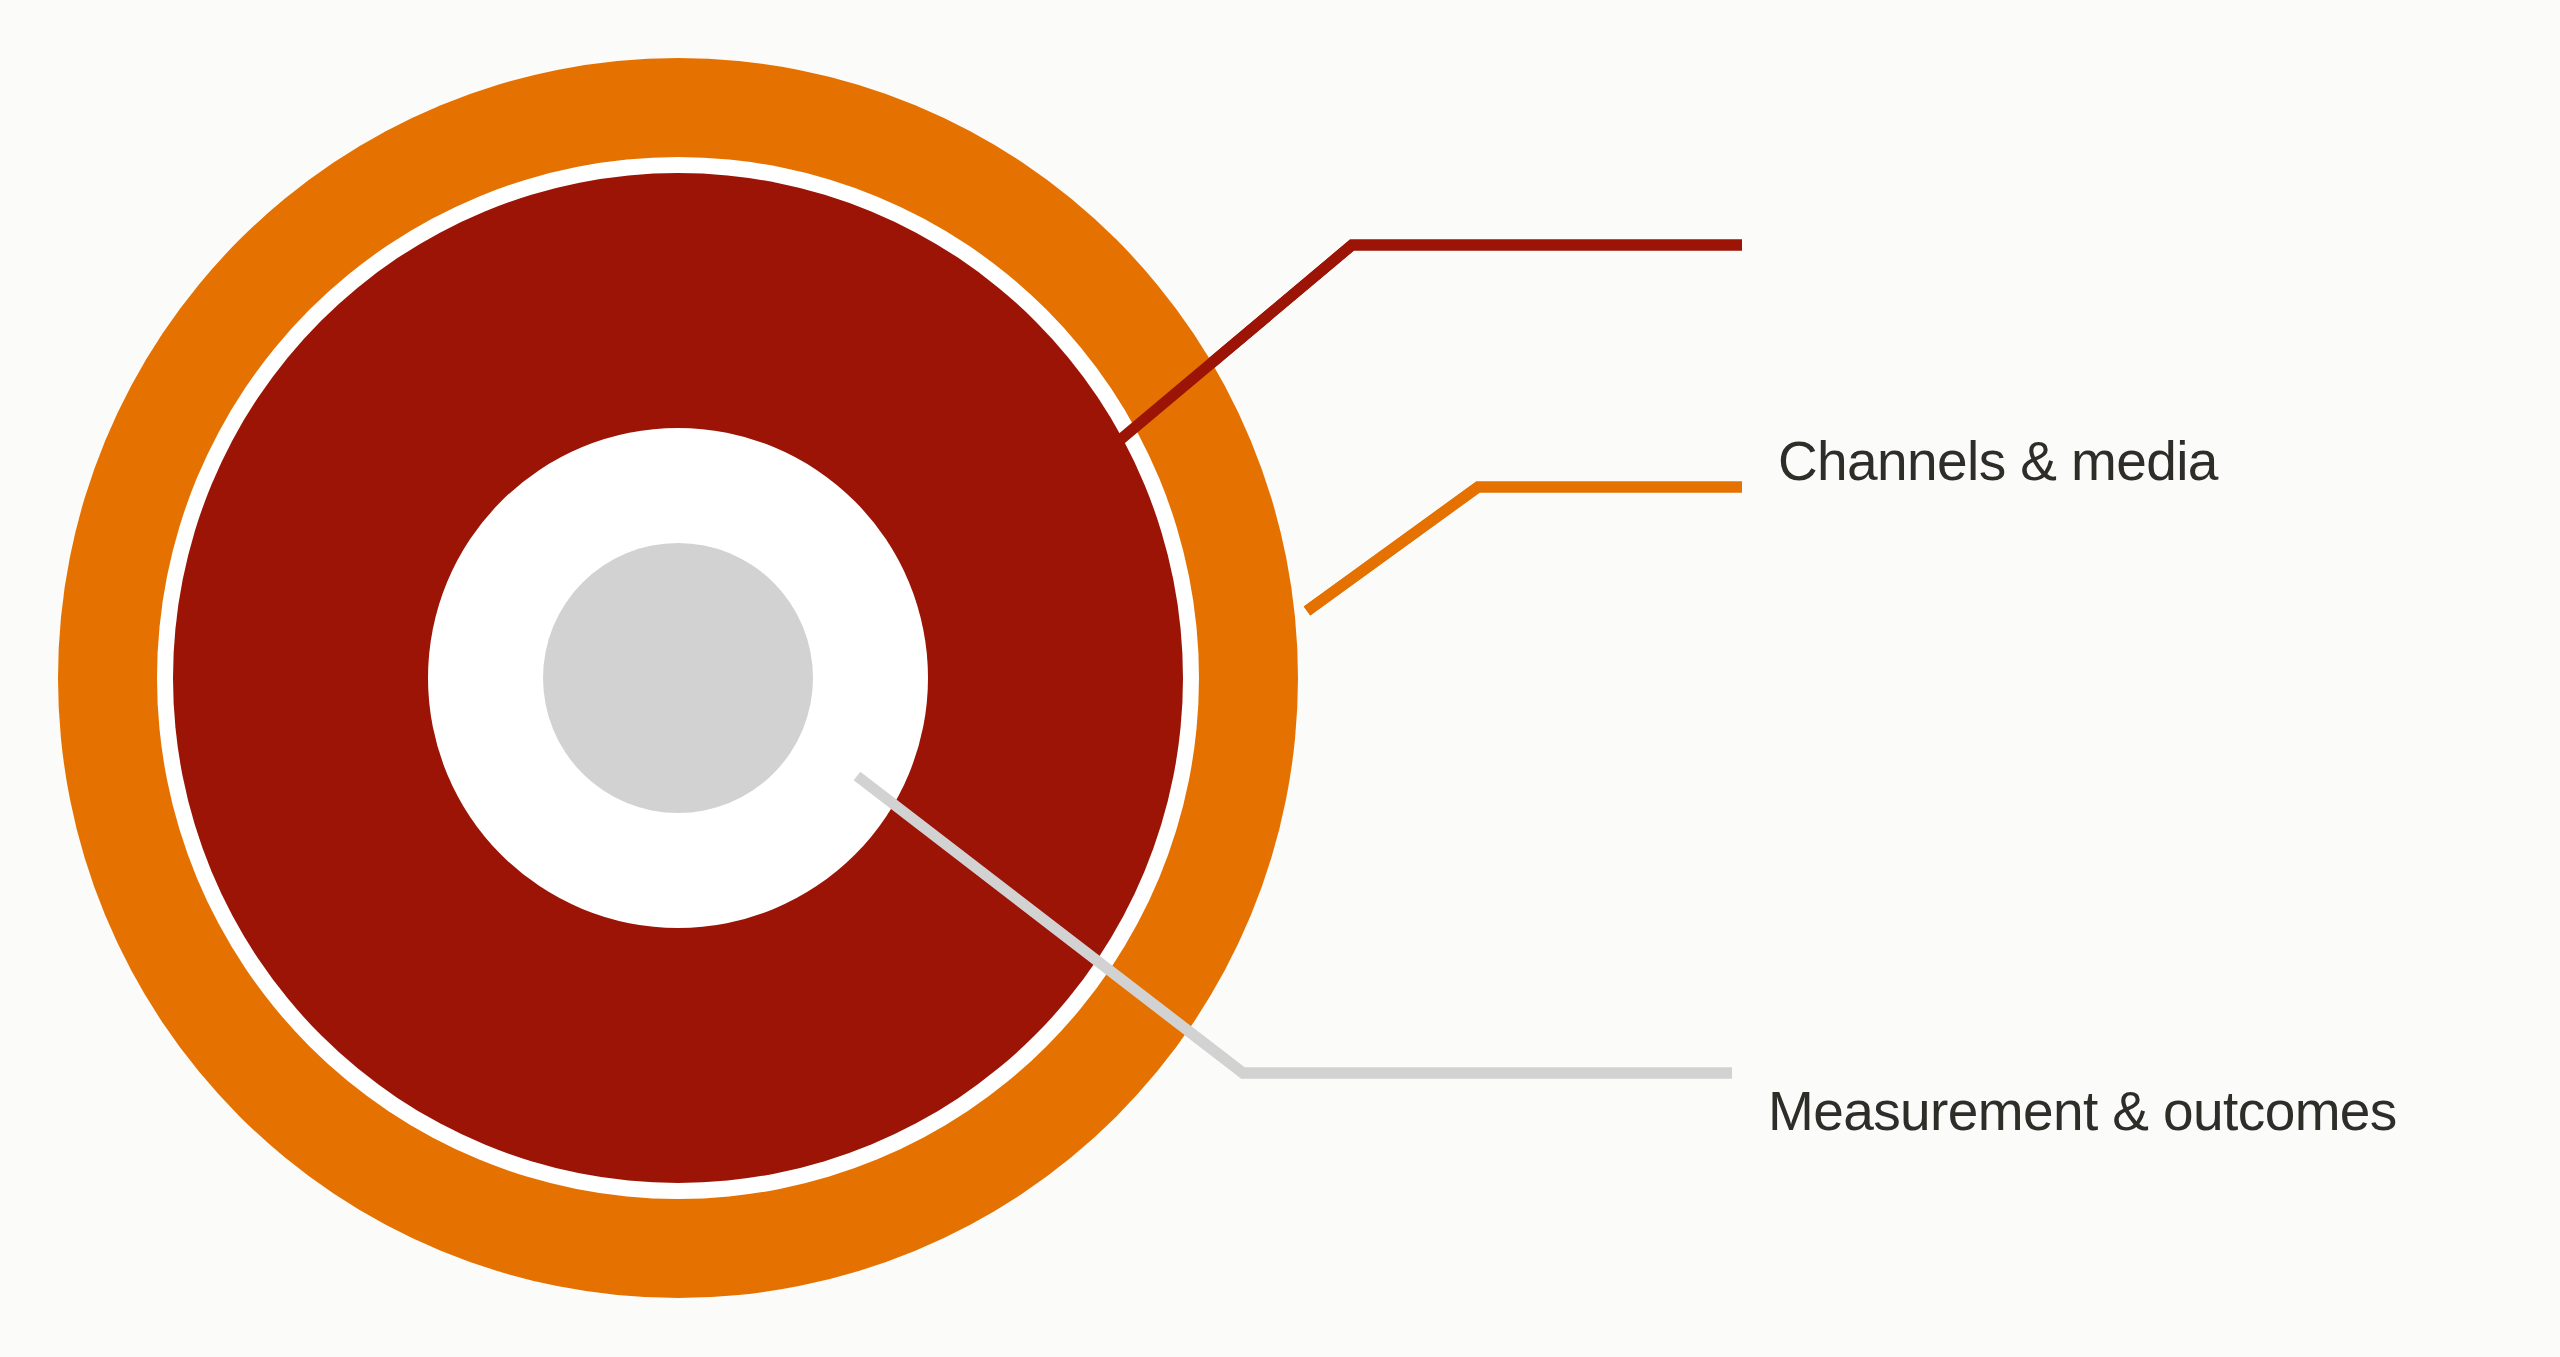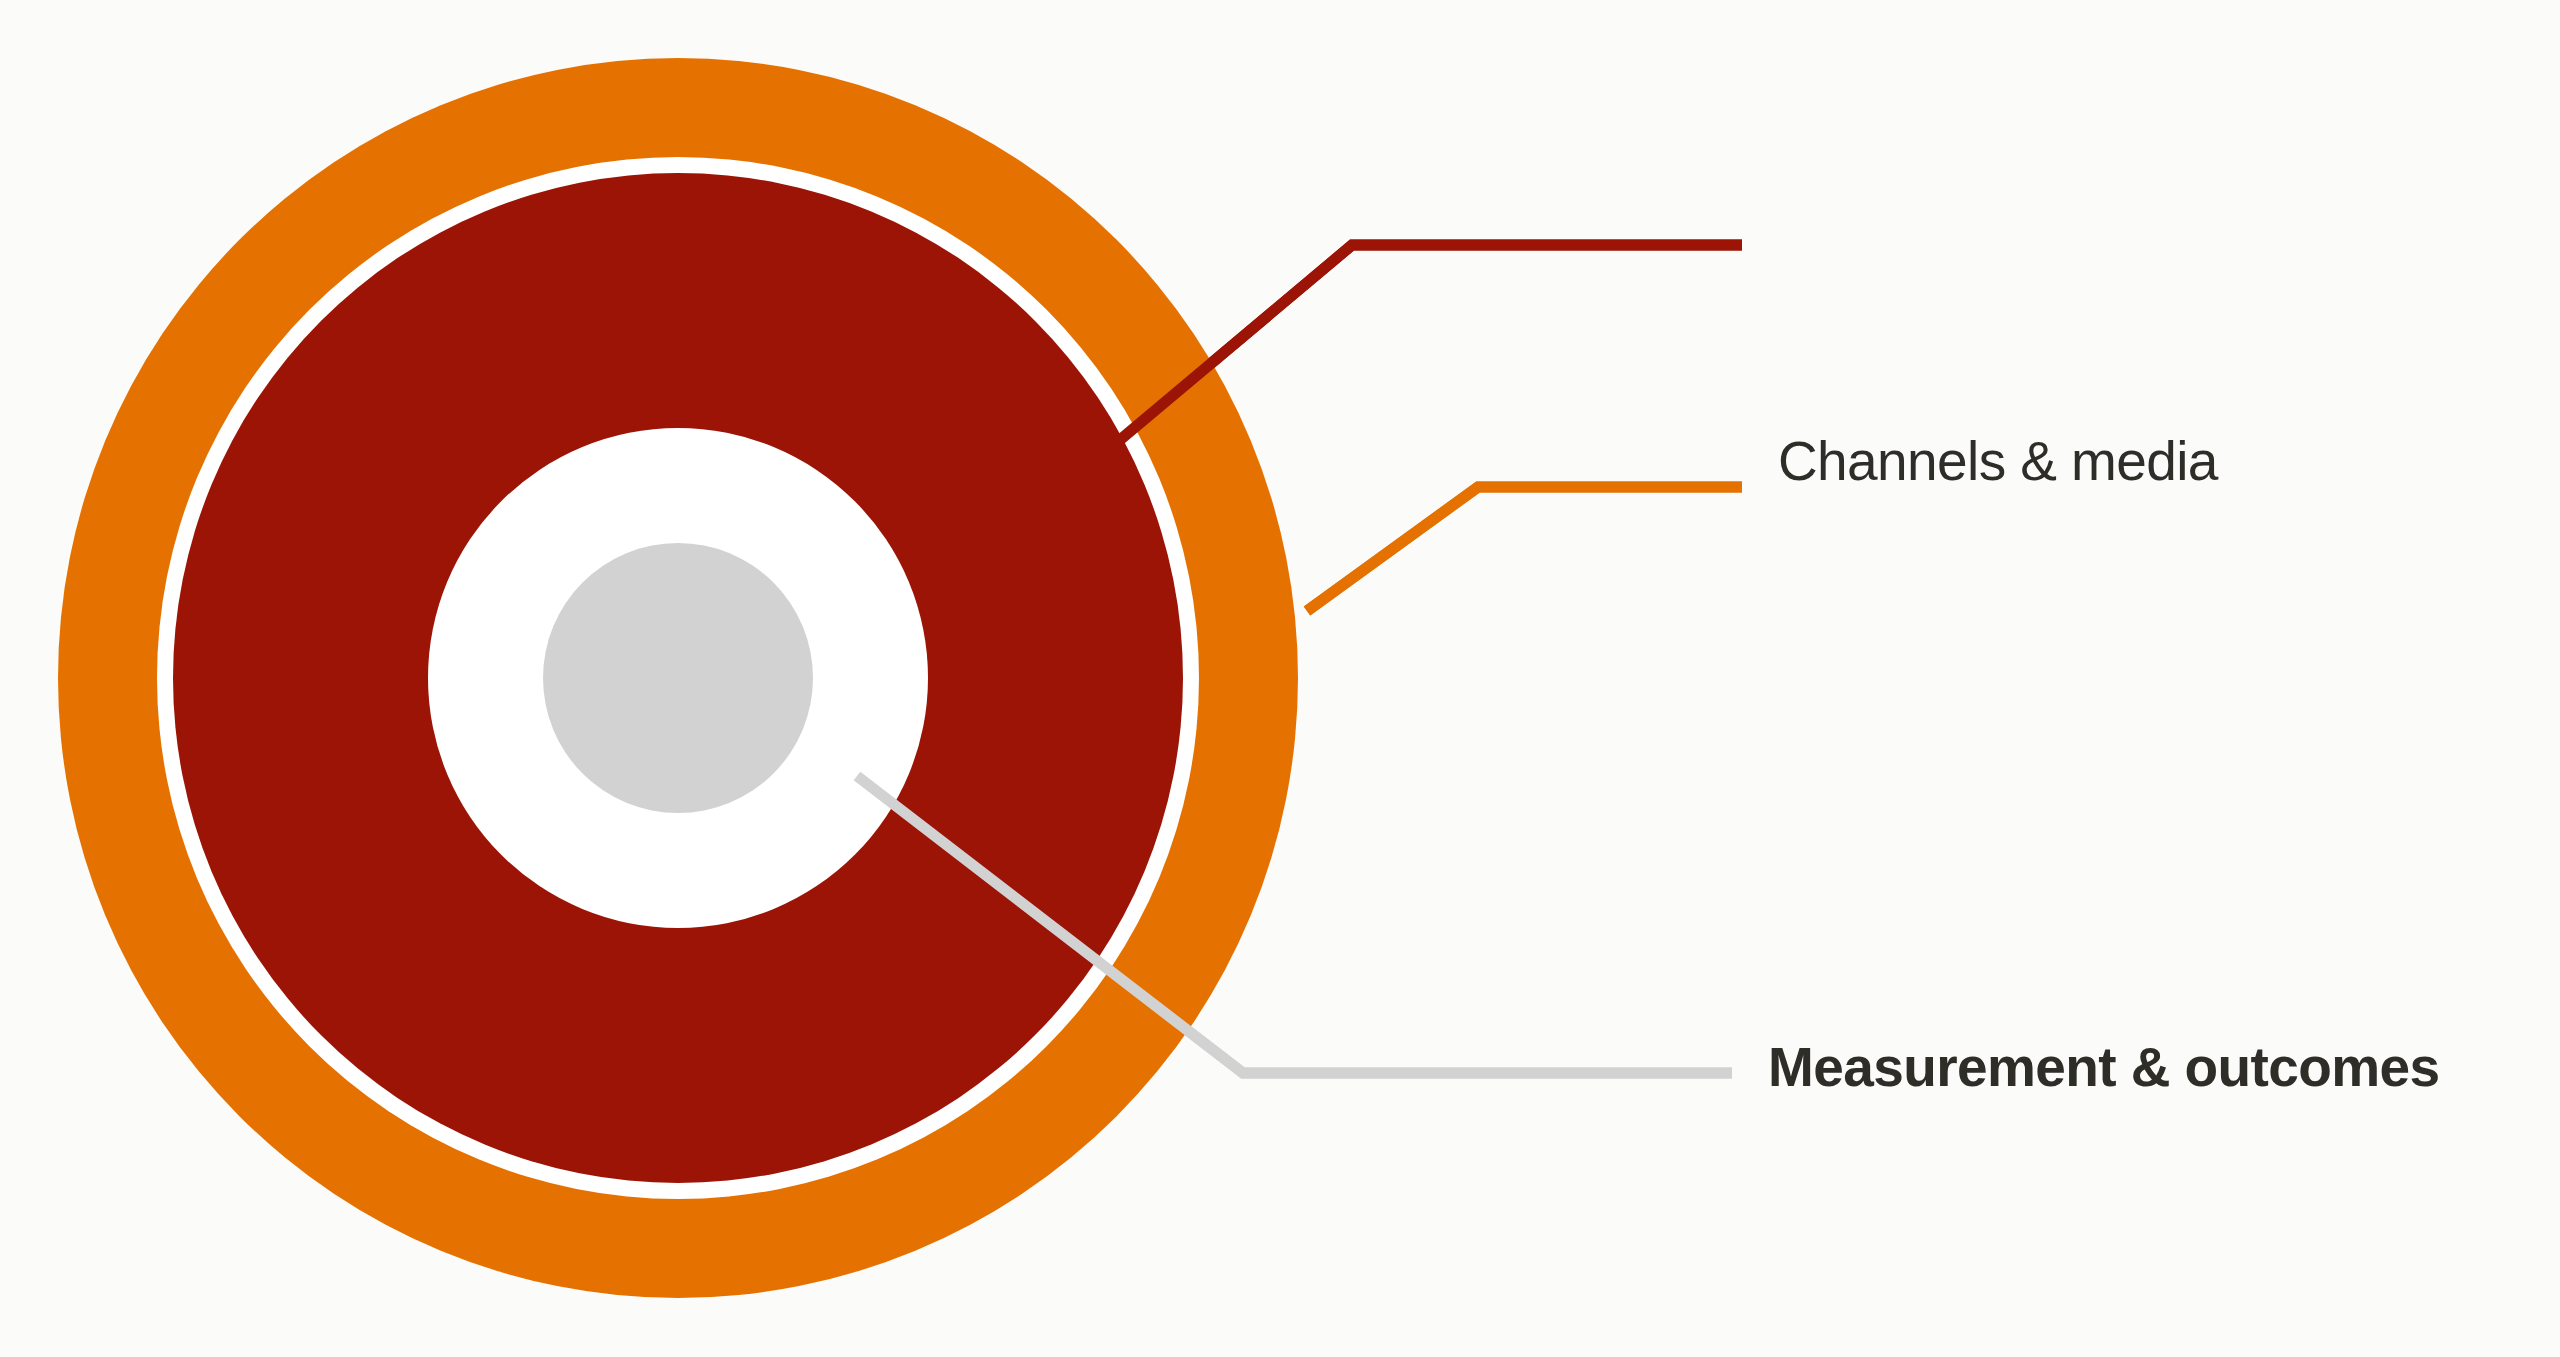--- a/index.html
+++ b/index.html
@@ -33,21 +33,21 @@
     color: #2E2D28;
     font-family: "Liberation Sans", sans-serif;
     font-size: 55px;
     font-weight: 400;
     letter-spacing: -0.6px;
     white-space: nowrap;
     line-height: 1;
   }
   #label-0 { left: 1778px; top: 195px; }
   #label-1 { left: 1778px; top: 422px; margin-top: 12px; }
-  #label-2 { left: 1768px; top: 1040px; font-weight: bold; }
+  #label-2 { left: 1768px; top: 1084px; }
 </style>
 </head>
 <body style="background: rgb(251, 251, 250);">
 
 <div id="stage" style="background: rgb(251, 251, 250);">
 
   <svg id="diagram-svg" viewBox="0 0 2560 1357" xmlns="http://www.w3.org/2000/svg">
 
     <rect x="0" y="0" width="2560" height="1357" fill="#FBFBFA"></rect>
 

